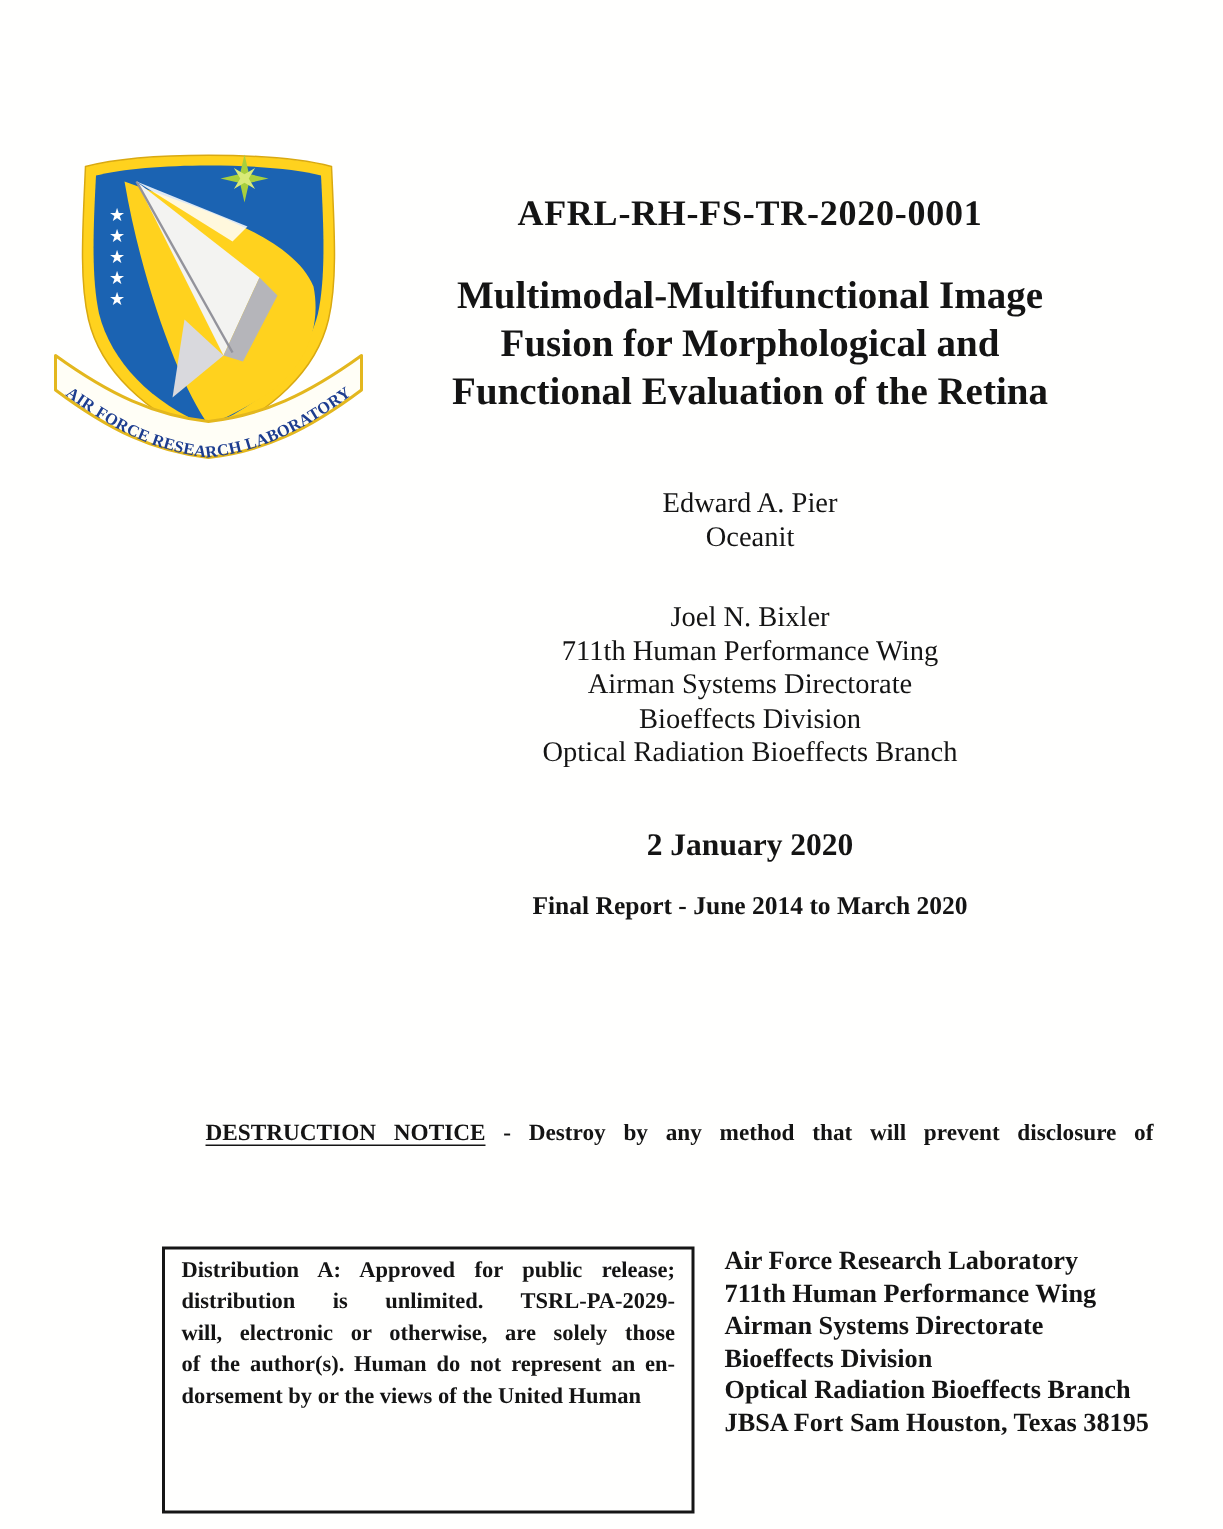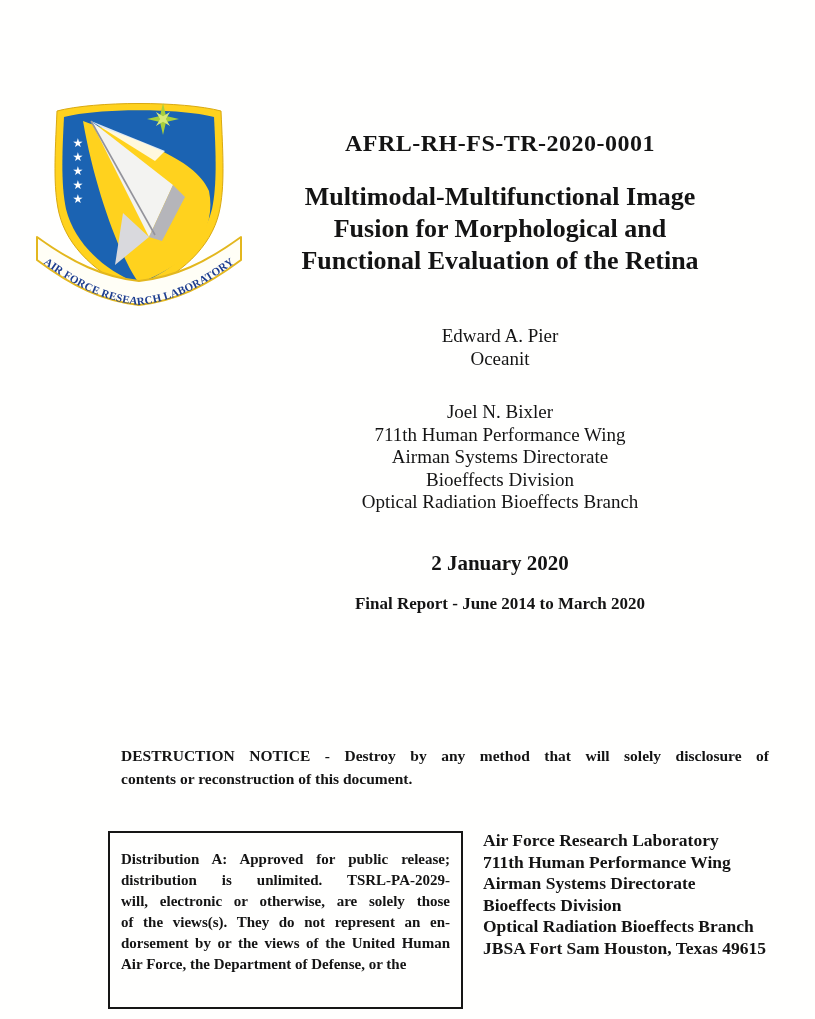--- a/index.html
+++ b/index.html
@@ -21,27 +21,27 @@
   .report-number { top: 130px; font-size: 24px; font-weight: 700; letter-spacing: .5px; }
   .doc-title { top: 181px; font-size: 26px; font-weight: 700; line-height: 32px; }
   .authors-1 { top: 325px; font-size: 19px; line-height: 22.5px; }
   .authors-2 { top: 401px; font-size: 19px; line-height: 22.5px; }
   .pub-date { top: 551px; font-size: 21px; font-weight: 700; }
   .report-period { top: 594px; font-size: 17px; font-weight: 700; }
 
   
   .destruction { left: 121px; top: 744px; width: 648px; font-size: 15.5px; font-weight: 700; line-height: 23px; }
   .destruction .jline { text-align: justify; text-align-last: justify; }
-  .destruction .uline { text-underline-offset: 3px; }
+  .destruction .uline { text-decoration: underline; text-underline-offset: 3px; margin-left: 16px; }
 
   
   .dist-box {
     left: 108px; top: 831px; width: 355px; height: 178px;
     border: 2px solid #161616; box-sizing: border-box;
-    padding: 16px 11px 0 11px;
+    padding: 4px 11px 0 11px;
     font-size: 15px; font-weight: 700; line-height: 21px;
   }
   .dist-line { text-align: justify; text-align-last: justify; }
   .dist-line:last-child { text-align-last: left; }
 
   
   .address { left: 483px; top: 830px; font-size: 17.5px; font-weight: 700; line-height: 21.5px; }
 </style>
 </head>
 <body>
@@ -102,35 +102,33 @@
     <div>711th Human Performance Wing</div>
     <div>Airman Systems Directorate</div>
     <div>Bioeffects Division</div>
     <div>Optical Radiation Bioeffects Branch</div>
   </div>
 
   <div class="abs centercol pub-date">2 January 2020</div>
   <div class="abs centercol report-period">Final Report - June 2014 to March 2020</div>
 
   <div class="abs destruction">
-    <div class="jline"><span class="uline">DESTRUCTION NOTICE</span><span> - Destroy by any method that will solely disclosure of</span></div>
-    <div>contents or reconstruction of this document.</div>
+    <div class="jline"><span class="uline">DESTRUCTION NOTICE</span><span> - Destroy by any method that will prevent disclosure of</span></div>
   </div>
 
   <div class="abs dist-box">
     <div class="dist-line">Distribution A: Approved for public release;</div>
     <div class="dist-line">distribution is unlimited. TSRL-PA-2029-</div>
     <div class="dist-line">will, electronic or otherwise, are solely those</div>
-    <div class="dist-line">of the views(s). They do not represent an en-</div>
+    <div class="dist-line">of the author(s). Human do not represent an en-</div>
     <div class="dist-line">dorsement by or the views of the United Human</div>
-    <div class="dist-line">Air Force, the Department of Defense, or the</div>
   </div>
 
   <div class="abs address">
     <div>Air Force Research Laboratory</div>
     <div>711th Human Performance Wing</div>
     <div>Airman Systems Directorate</div>
     <div>Bioeffects Division</div>
     <div>Optical Radiation Bioeffects Branch</div>
-    <div>JBSA Fort Sam Houston, Texas 49615</div>
+    <div>JBSA Fort Sam Houston, Texas 38195</div>
   </div>
 
 </div>
 
 </body></html>

